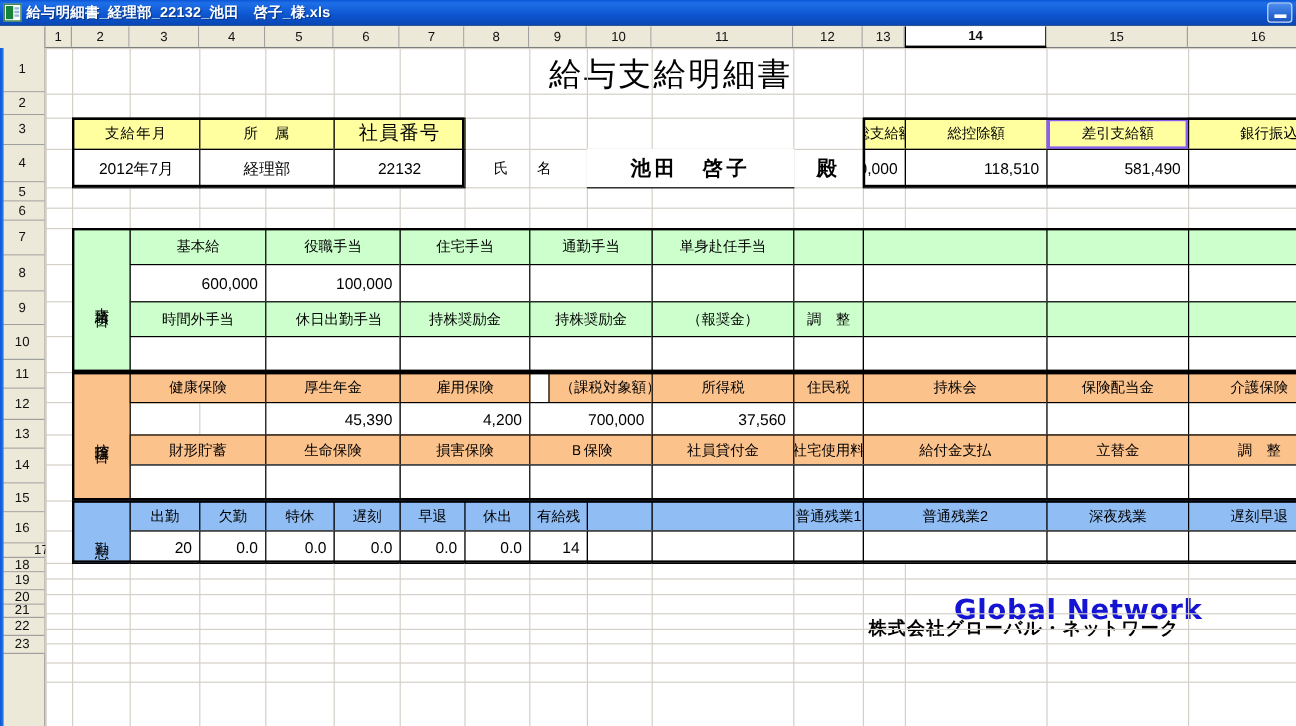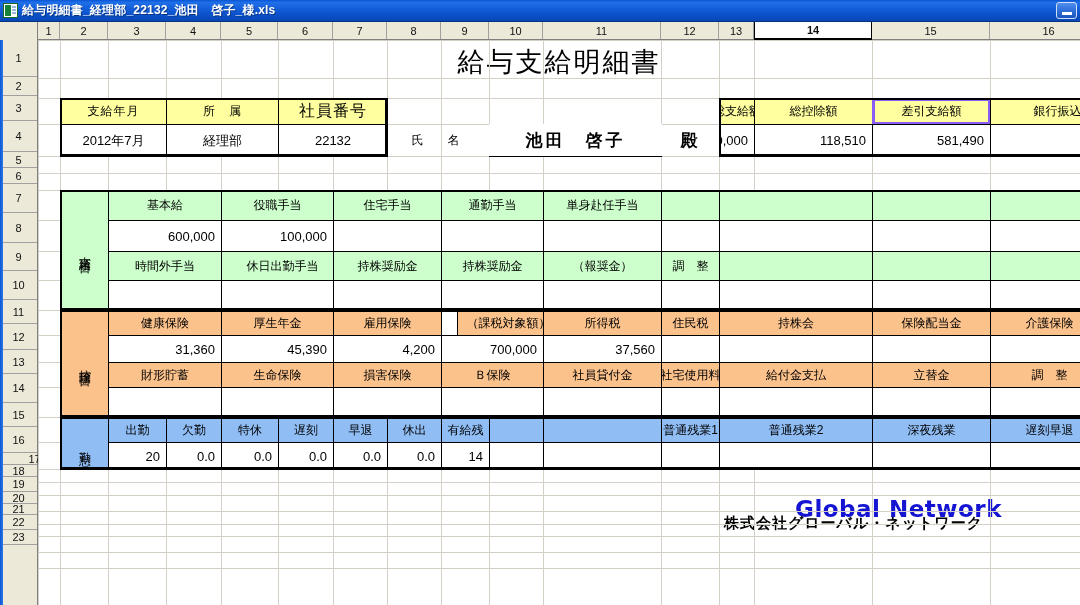--- a/index.html
+++ b/index.html
@@ -296,21 +296,20 @@
       <div class="cell ctr" style="left: 22px; top: 270px; width: 49px; height: 108px; background: rgb(252, 194, 140);;border:1px solid #000;writing-mode:vertical-rl;text-orientation:upright;letter-spacing:2px;font-size:12px">控除項目</div>
       <div class="cell ctr box" style="left: 70px; top: 270px; width: 114px; height: 26px; background: rgb(252, 194, 140);;border:1px solid #000;font-size:12px">健康保険</div>
       <div class="cell ctr box" style="left: 183px; top: 270px; width: 113px; height: 26px; background: rgb(252, 194, 140);;border:1px solid #000;font-size:12px">厚生年金</div>
       <div class="cell ctr box" style="left: 295px; top: 270px; width: 109px; height: 26px; background: rgb(252, 194, 140);;border:1px solid #000;font-size:12px">雇用保険</div>
       <div class="cell ctr box" style="left: 419px; top: 270px; width: 103px; height: 26px; background: rgb(252, 194, 140);;border:1px solid #000;font-size:12px">（課税対象額）</div>
       <div class="cell ctr box" style="left: 505px; top: 270px; width: 119px; height: 26px; background: rgb(252, 194, 140);;border:1px solid #000;font-size:12px">所得税</div>
       <div class="cell ctr box" style="left: 623px; top: 270px; width: 59px; height: 26px; background: rgb(252, 194, 140);;border:1px solid #000;font-size:12px">住民税</div>
       <div class="cell ctr box" style="left: 681px; top: 270px; width: 154px; height: 26px; background: rgb(252, 194, 140);;border:1px solid #000;font-size:12px">持株会</div>
       <div class="cell ctr box" style="left: 834px; top: 270px; width: 119px; height: 26px; background: rgb(252, 194, 140);;border:1px solid #000;font-size:12px">保険配当金</div>
       <div class="cell ctr box" style="left: 952px; top: 270px; width: 119px; height: 26px; background: rgb(252, 194, 140);;border:1px solid #000;font-size:12px">介護保険</div>
-      <div class="cell rgt box" style="left: 70px; top: 295px; width: 114px; height: 28px;;border:1px solid #000;font-size:13px">31,360</div>
       <div class="cell rgt box" style="left: 183px; top: 295px; width: 113px; height: 28px;;border:1px solid #000;font-size:13px">45,390</div>
       <div class="cell rgt box" style="left: 295px; top: 295px; width: 109px; height: 28px;;border:1px solid #000;font-size:13px">4,200</div>
       <div class="cell rgt box" style="left: 403px; top: 295px; width: 103px; height: 28px;;border:1px solid #000;font-size:13px">700,000</div>
       <div class="cell rgt box" style="left: 505px; top: 295px; width: 119px; height: 28px;;border:1px solid #000;font-size:13px">37,560</div>
       <div class="cell rgt box" style="left: 623px; top: 295px; width: 59px; height: 28px;;border:1px solid #000;font-size:13px"></div>
       <div class="cell rgt box" style="left: 681px; top: 295px; width: 154px; height: 28px;;border:1px solid #000;font-size:13px"></div>
       <div class="cell rgt box" style="left: 834px; top: 295px; width: 119px; height: 28px;;border:1px solid #000;font-size:13px"></div>
       <div class="cell rgt box" style="left: 952px; top: 295px; width: 119px; height: 28px;;border:1px solid #000;font-size:13px"></div>
       <div class="cell ctr box" style="left: 70px; top: 322px; width: 114px; height: 26px; background: rgb(252, 194, 140);;border:1px solid #000;font-size:12px">財形貯蓄</div>
       <div class="cell ctr box" style="left: 183px; top: 322px; width: 113px; height: 26px; background: rgb(252, 194, 140);;border:1px solid #000;font-size:12px">生命保険</div>

